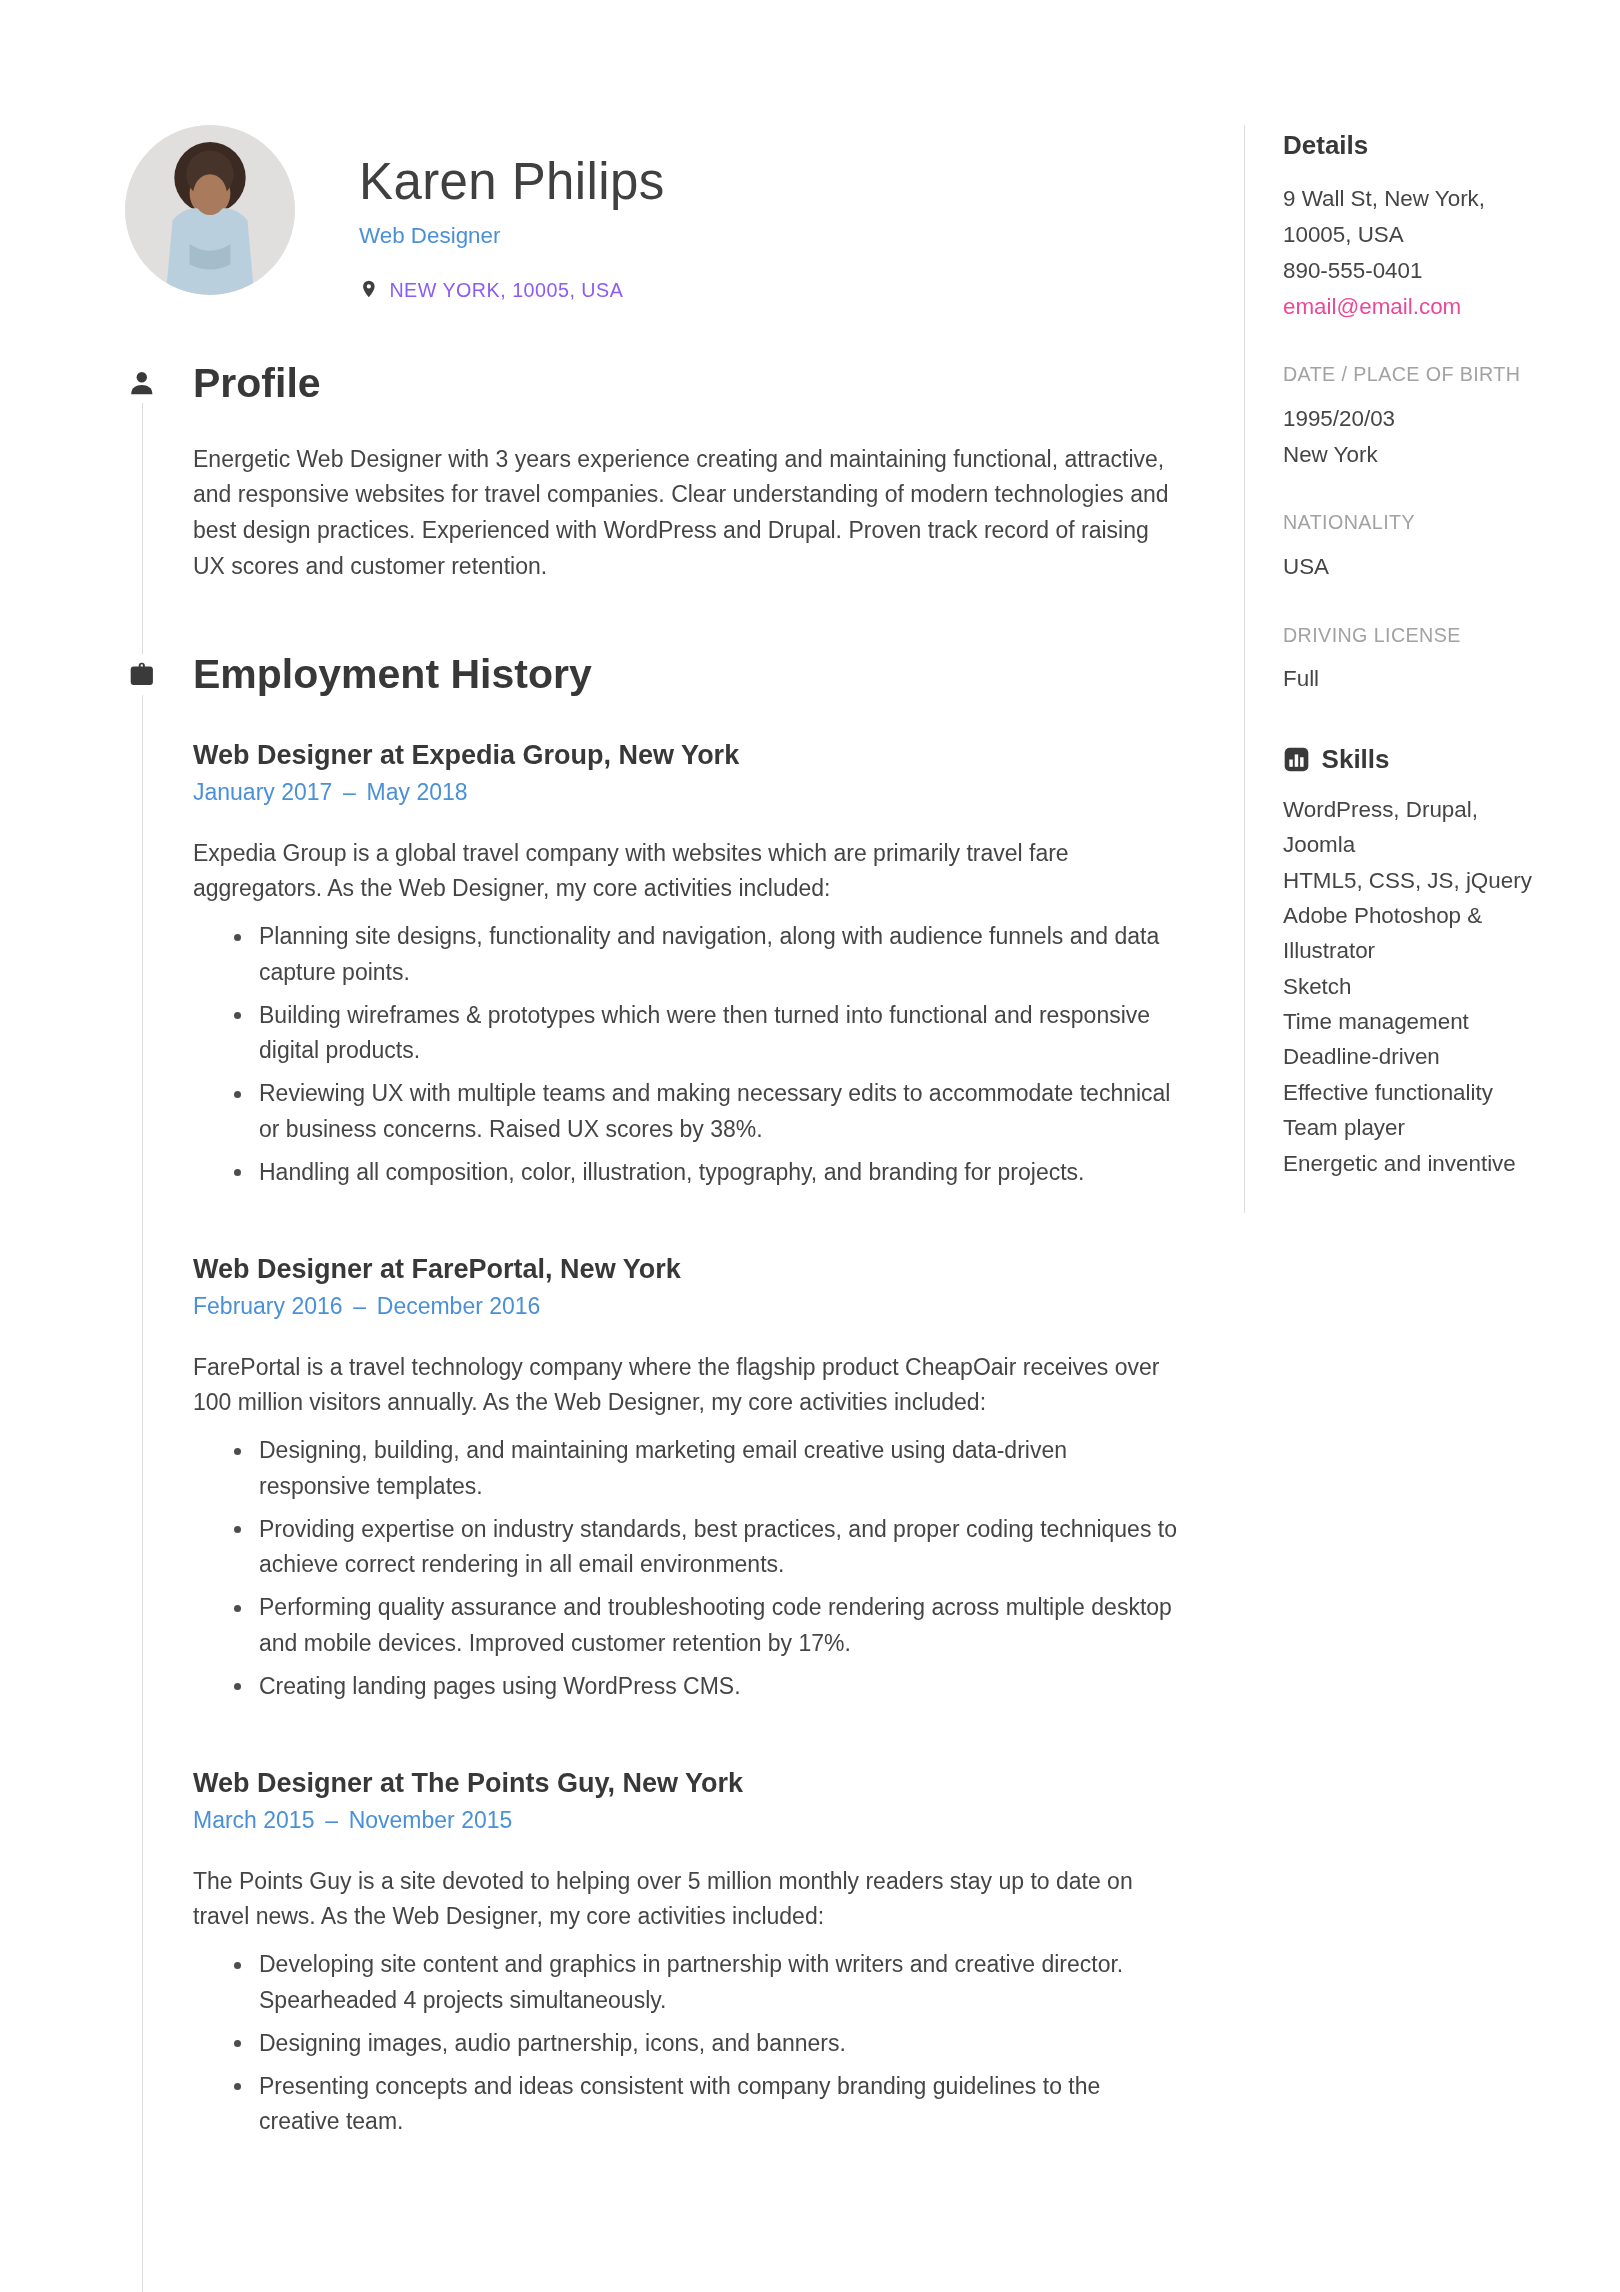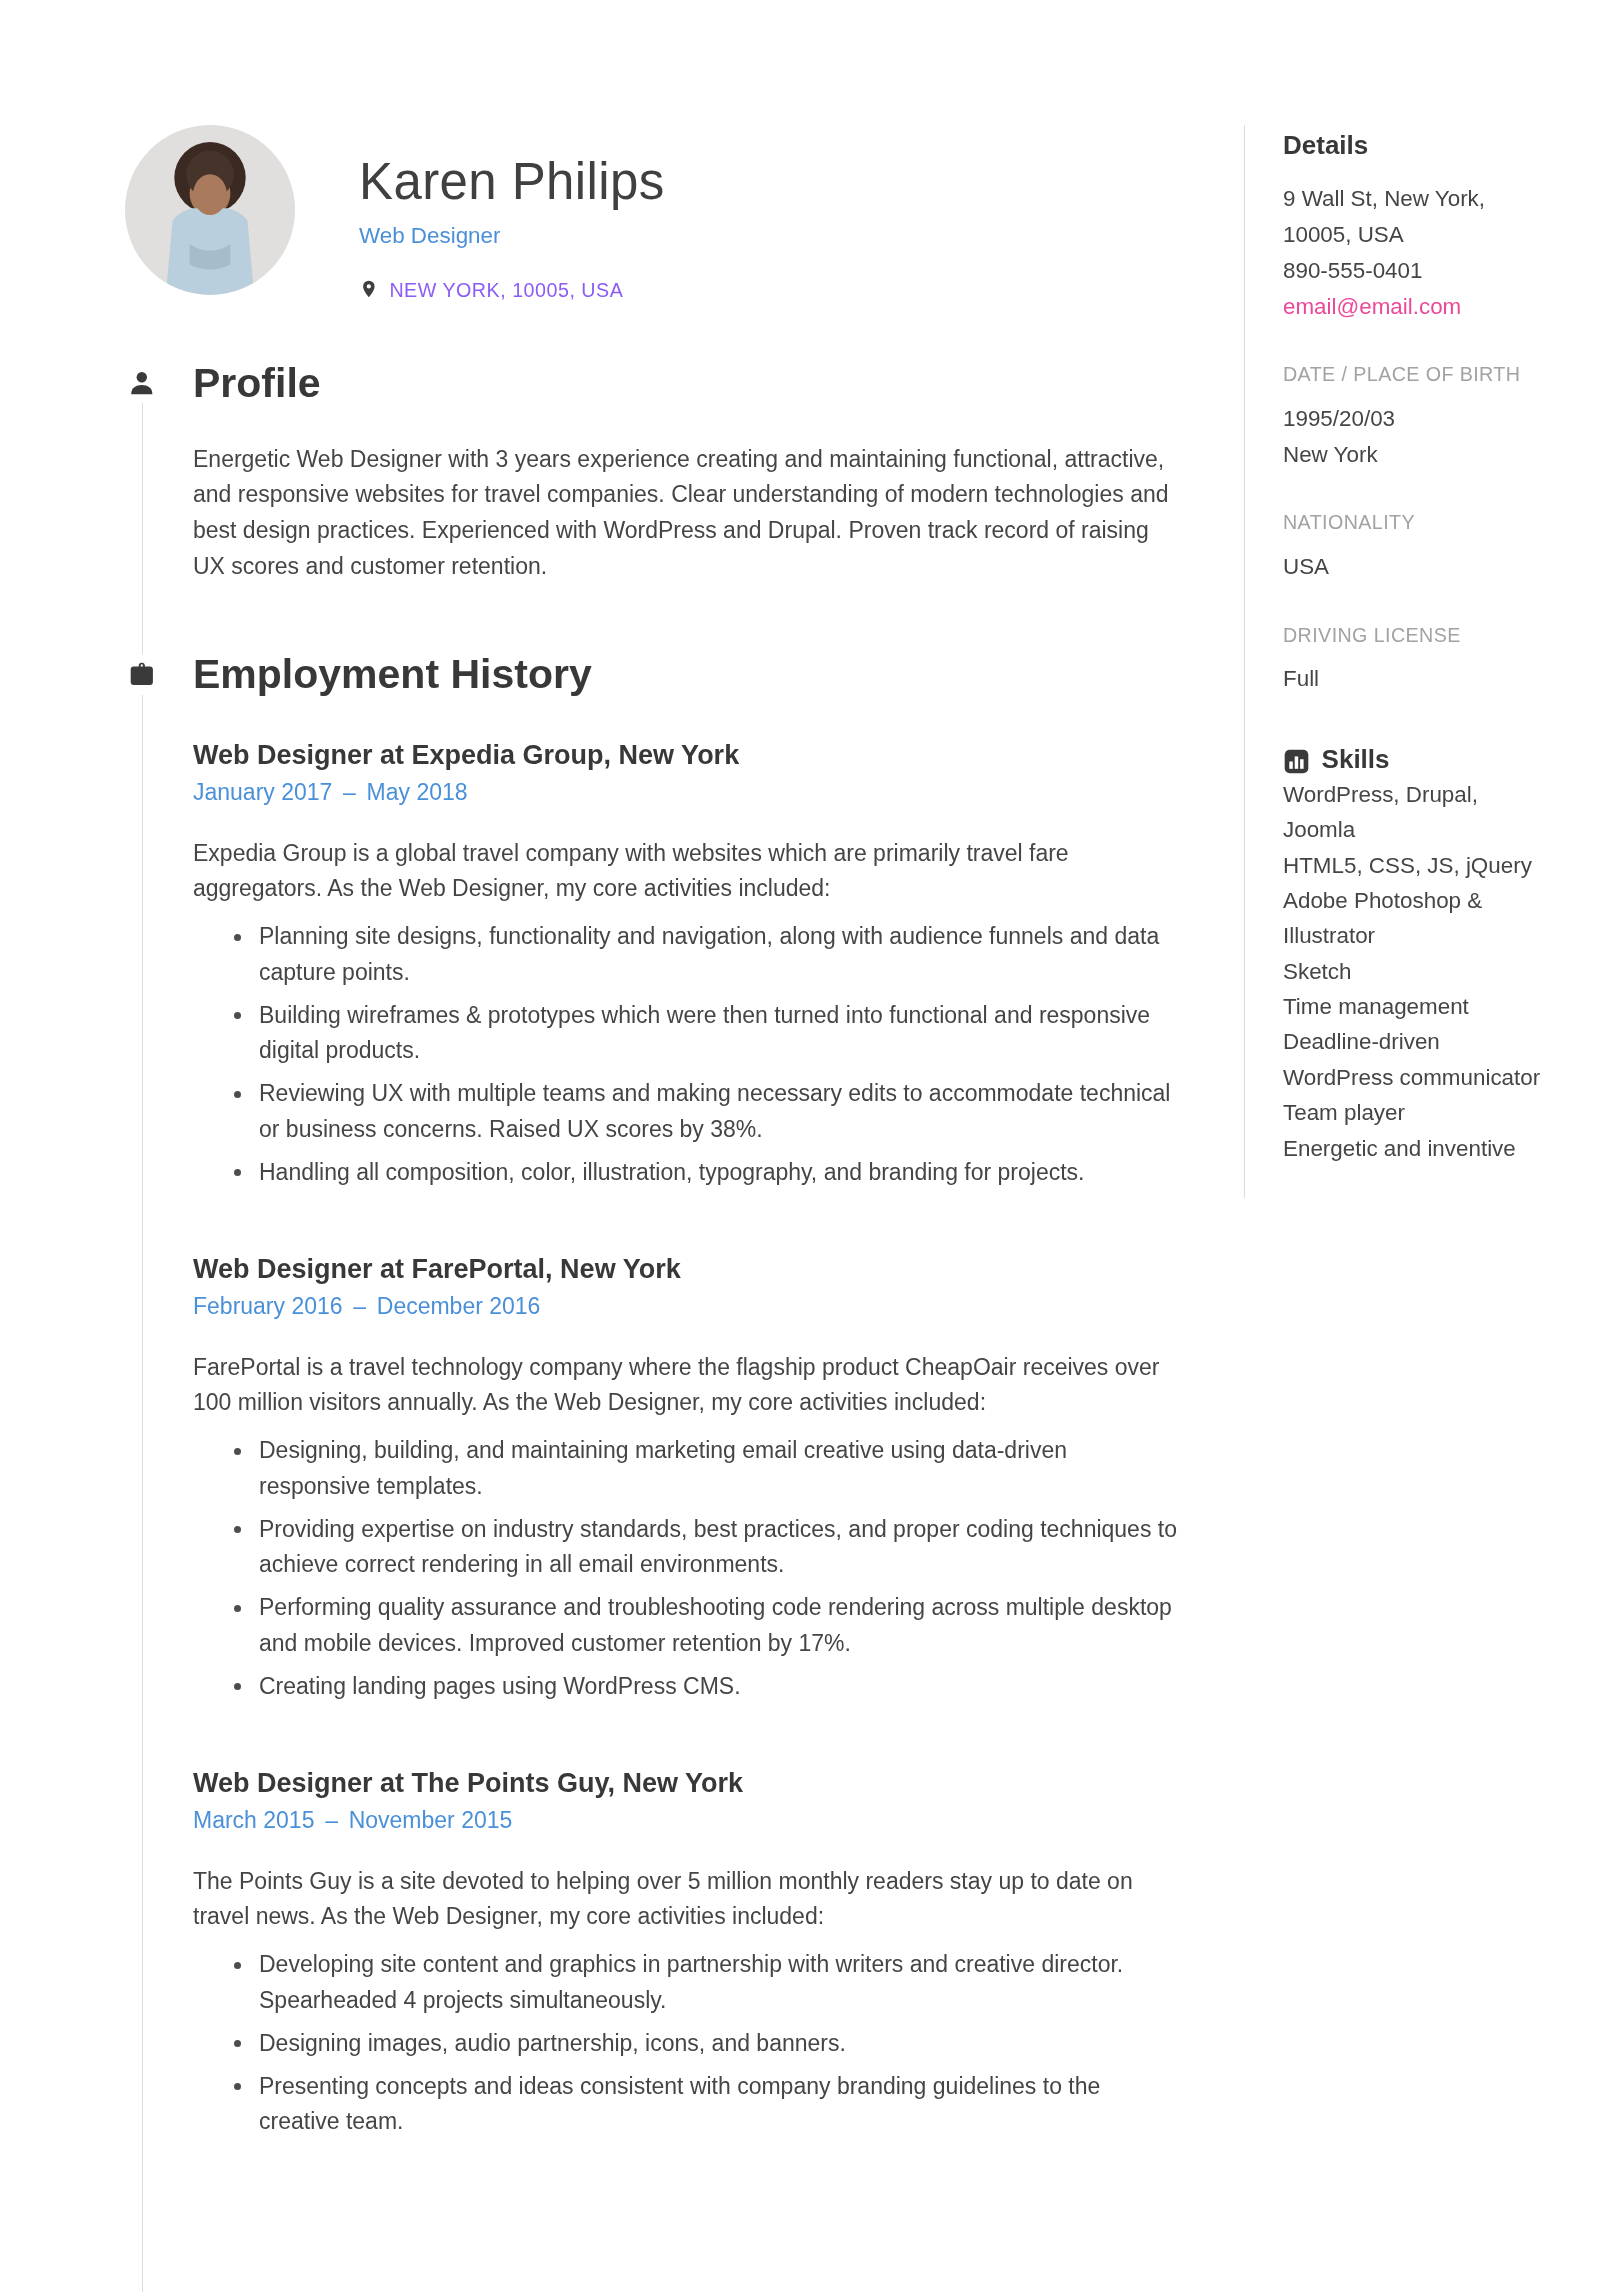--- a/index.html
+++ b/index.html
@@ -87,21 +87,21 @@
     border-left: 0.9px solid #dcdcdc;
     width: 304px; align-self: flex-start;
   }
   h4.side-title { margin: 0 0 19.7px; font-size: 26px; font-weight: 700; color: #383838; }
   .side-value { font-size: 22.4px; line-height: 1.6; color: #454545; }
   .side-link { font-size: 22.4px; line-height: 1.6; color: #ec4899; text-decoration: none; display: inline-block; }
   .side-subheading {
     margin: 39px 0 14.3px; font-size: 19.7px; color: #a2a2a2; letter-spacing: 0.4px;
   }
   .skills-block { margin-top: 47px; }
-  .skills-head { display: flex; align-items: flex-end; margin-bottom: 2px; }
+  .skills-head { display: flex; align-items: center; margin-bottom: 17px; }
   .skills-head .skills-icon { width: 27px; height: 27px; margin-right: 11.6px; flex: 0 0 27px; }
   .skills-head .skills-icon svg { display: block; width: 100%; height: 100%; }
   .skills-head h4 { margin: 0; }
   .skill-item { font-size: 22.4px; line-height: 1.58; color: #454545; }
 </style>
 </head>
 <body>
 
 <div class="page">
   <div class="main-vline"></div>
@@ -232,19 +232,19 @@
           </svg>
         </span>
         <h4 class="side-title">Skills</h4>
       </div>
       <div class="skill-item">WordPress, Drupal, Joomla</div>
       <div class="skill-item">HTML5, CSS, JS, jQuery</div>
       <div class="skill-item">Adobe Photoshop &amp; Illustrator</div>
       <div class="skill-item">Sketch</div>
       <div class="skill-item">Time management</div>
       <div class="skill-item">Deadline-driven</div>
-      <div class="skill-item">WordPress communicator</div>
+      <div class="skill-item">Effective functionality</div>
       <div class="skill-item">Team player</div>
       <div class="skill-item">Energetic and inventive</div>
     </div>
   </aside>
 </div>
 
 
 </body></html>

